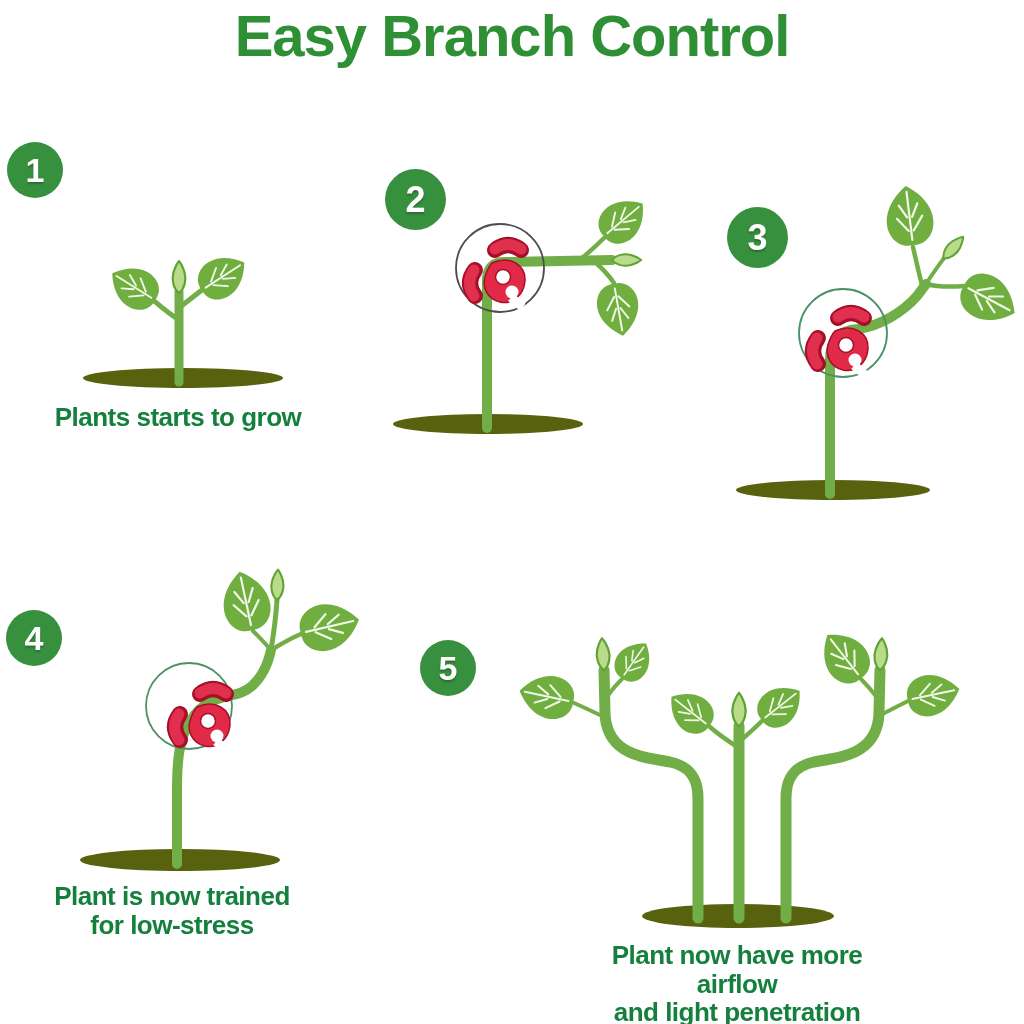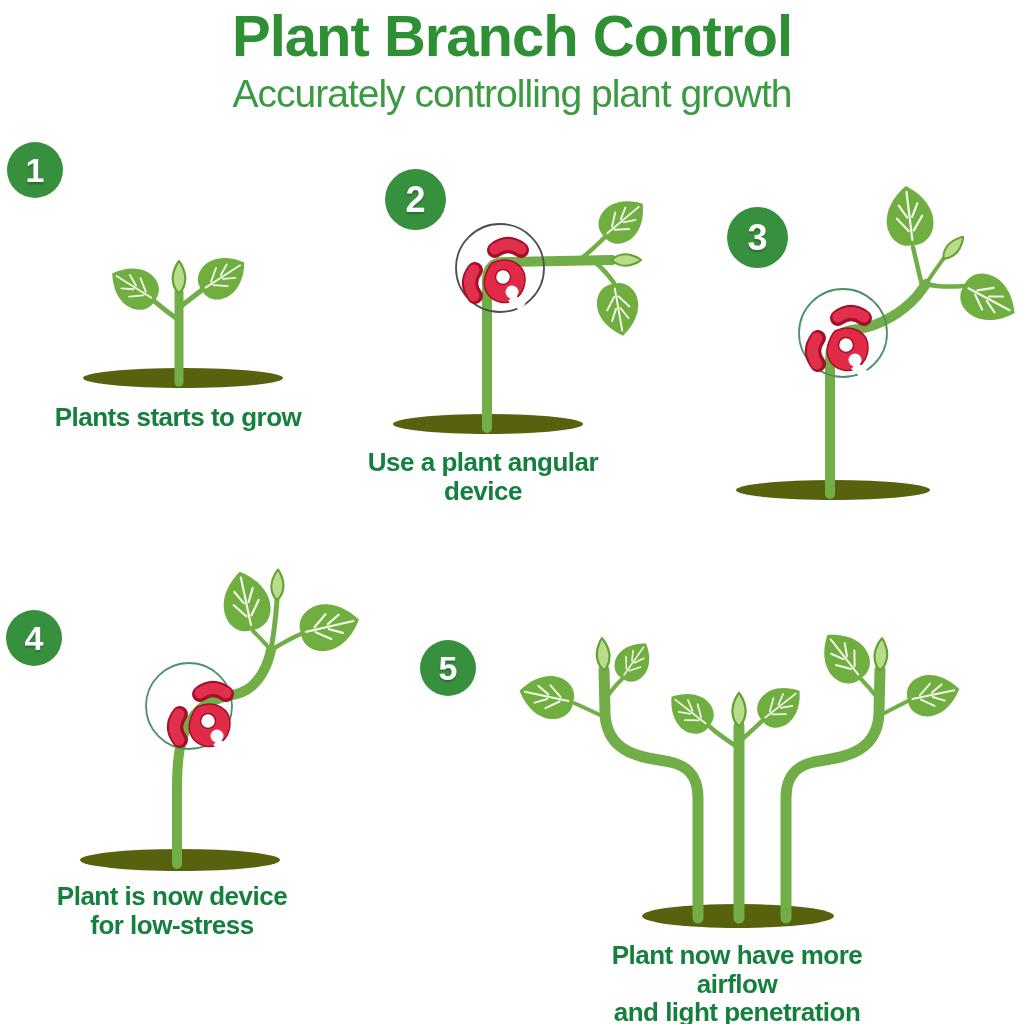--- a/index.html
+++ b/index.html
@@ -131,30 +131,27 @@
 
       <path d="M786,918 L786,798 C786,776 796,766 814,762 L836,758 C856,754 868,746 874,734 C878,726 879,720 879,712 L880,670" stroke="#72ae47" stroke-width="11" stroke-linecap="round" fill="none"></path>
       <path d="M879,700 C873,692 867,685 861,679" stroke="#72ae47" stroke-width="4" stroke-linecap="round" fill="none"></path>
       <path d="M879,716 C890,710 900,705 908,701" stroke="#72ae47" stroke-width="4" stroke-linecap="round" fill="none"></path>
       <use href="#leaf" transform="translate(861,678) rotate(-128) scale(0.78)"></use>
       <use href="#leaf" transform="translate(908,700) rotate(-12) scale(0.75)"></use>
       <use href="#bud" transform="translate(880,668) rotate(4) scale(1.1)"></use>
     </g>
   </svg>
 
-  <div class="title">Plant Branch Control</div>
-  <div class="subtitle">Accurately controlling plant growth</div>
+  <div class="title">Easy Branch Control</div>
 
   <div class="badge badge-1">1</div>
   <div class="badge badge-2">2</div>
   <div class="badge badge-3">3</div>
   <div class="badge badge-4">4</div>
   <div class="badge badge-5">5</div>
 
   <div class="caption caption-1">Plants starts to grow</div>
-  <div class="caption caption-2">Use a plant angular
-device</div>
-  <div class="caption caption-4">Plant is now device
+  <div class="caption caption-4">Plant is now trained
 for low-stress</div>
   <div class="caption caption-5">Plant now have more airflow
 and light penetration</div>
 
 </div>
 
 </body></html>

